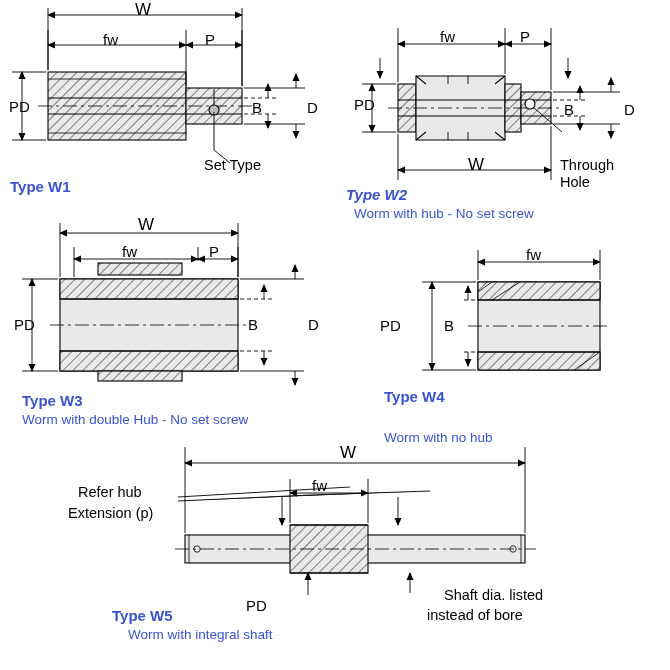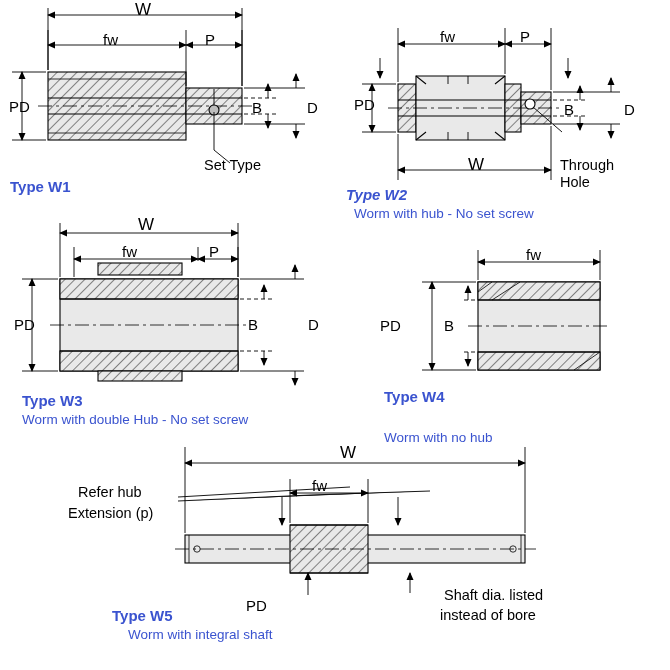--- a/index.html
+++ b/index.html
@@ -368,18 +368,18 @@
       <g stroke="#000" stroke-width="0.9">
         <path d="M360,138 L360,158" marker-start="url(#arrStart)"></path>
       </g>
     </svg>
     <span class="lbl" style="left:290px;top:8px;font-size:17px;">W</span>
     <span class="lbl" style="left:262px;top:42px;font-size:15px;">fw</span>
     <span class="lbl" style="left:28px;top:49px;font-size:14.5px;">Refer hub</span>
     <span class="lbl" style="left:18px;top:70px;font-size:14.5px;">Extension (p)</span>
     <span class="lbl" style="left:196px;top:162px;font-size:15px;">PD</span>
     <span class="lbl" style="left:370px;top:152px;font-size:14.5px;margin-left:24px;">Shaft dia. listed</span>
-    <span class="lbl" style="left:390px;top:172px;font-size:14.5px;">instead of bore</span>
+    <span class="lbl" style="left:377px;top:172px;font-size:14.5px;">instead of bore</span>
     <span class="title" style="left:62px;top:172px;">Type W5</span>
     <span class="subtitle" style="left:78px;top:192px;">Worm with integral shaft</span>
   </div>
 
 </div>
 
 </body></html>

